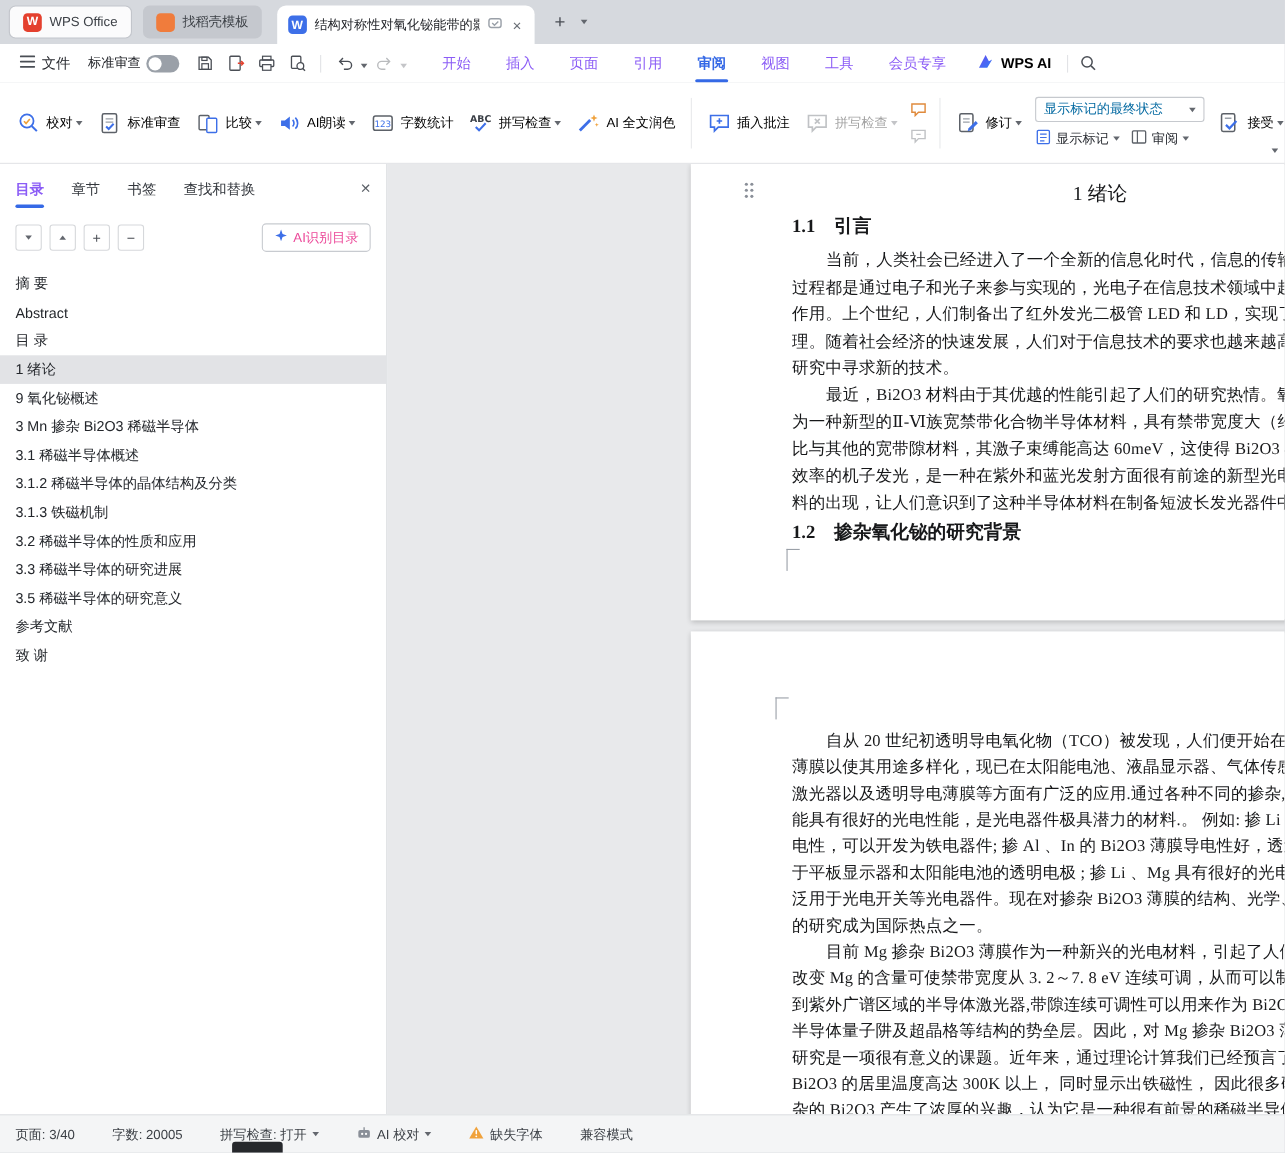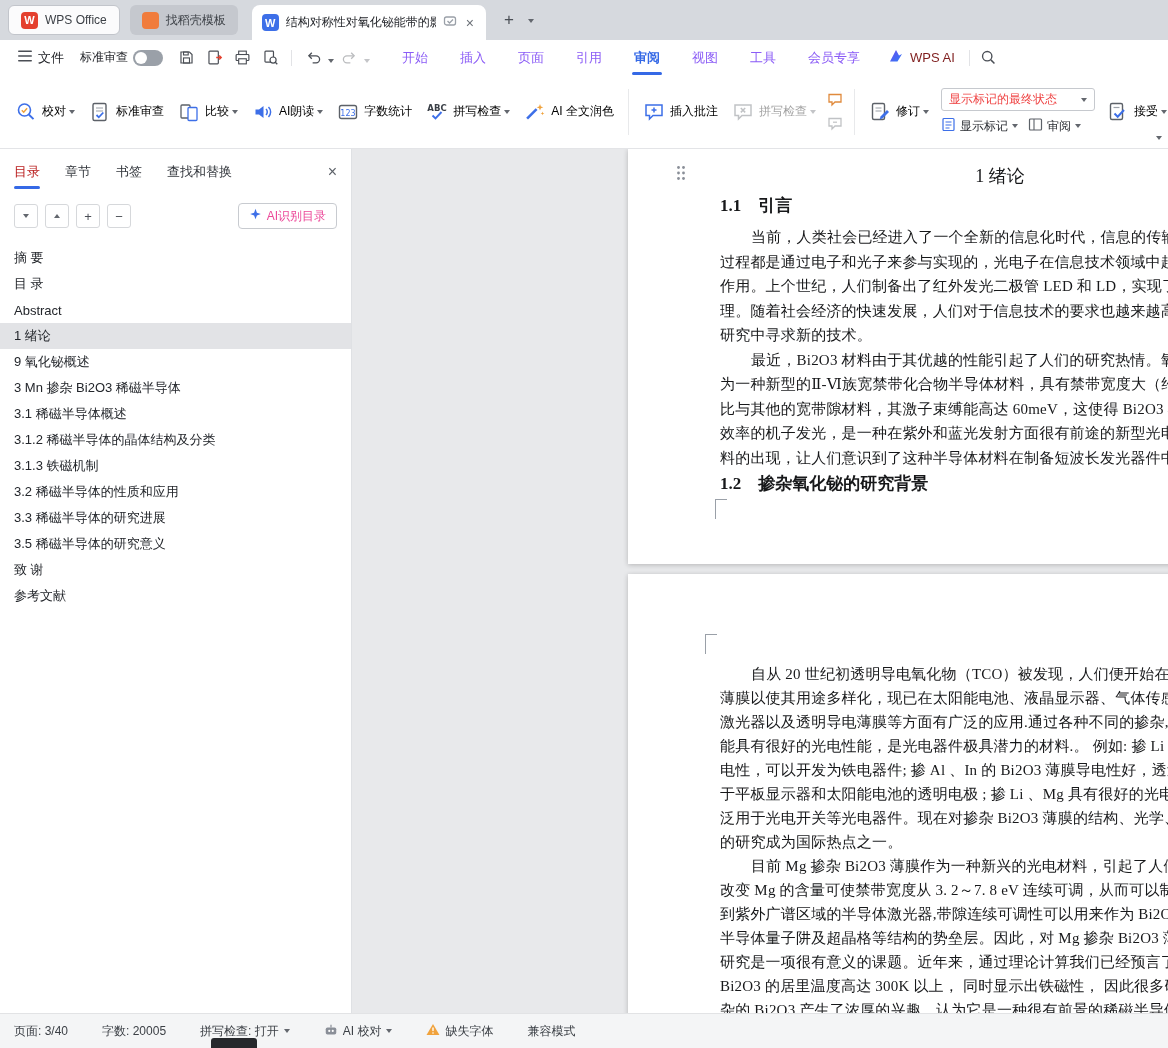--- a/index.html
+++ b/index.html
@@ -32,45 +32,45 @@
   .autosave{display:flex;align-items:center;gap:5px;font-size:12px;color:#24262b;margin-left:10px}
   .toggle{width:30px;height:16px;border-radius:8px;background:#9aa0a8;position:relative}
   .toggle .knob{position:absolute;left:2px;top:2px;width:12px;height:12px;border-radius:50%;background:#fff}
   .qbtn{width:26px;height:26px;display:flex;align-items:center;justify-content:center;border-radius:4px}
   .qbar{display:flex;align-items:center;margin-left:10px;gap:2px}
   .vdiv{width:1px;height:16px;background:#e2e3e6;margin:0 6px}
   .mtabs{display:flex;align-items:center;margin-left:16px}
   .mtab{padding:0 16px;font-size:13px;color:#8b5cf6;height:35px;display:flex;align-items:center;position:relative;white-space:nowrap}
   .mtab.active{color:#3569e6;font-weight:bold}
   .mtab.active::after{content:"";position:absolute;left:50%;transform:translateX(-50%);bottom:0;width:30px;height:3px;background:#3569e6;border-radius:2px}
-  .wpsai{display:flex;align-items:center;gap:6px;font-size:13px;font-weight:normal;color:#7f1d1d;margin-left:12px;white-space:nowrap}
+  .wpsai{display:flex;align-items:center;gap:6px;font-size:13px;font-weight:bold;color:#000000;margin-left:12px;white-space:nowrap}
   .dim{opacity:.38}
 
   
   .ribbon{height:74px;background:#fff;border-bottom:1px solid #e3e4e7;display:flex;align-items:center;padding:0 8px;flex-shrink:0;position:relative;overflow:hidden}
   .rdiv{width:1px;height:46px;background:#e8e9eb;margin:0 7px;flex-shrink:0}
   .rbtn{display:flex;flex-direction:row;align-items:center;justify-content:center;gap:5px;padding:5px 7px;border-radius:4px;flex-shrink:0}
   .ric{height:23px;display:flex;align-items:center;justify-content:center}
   .rlabel{font-size:12px;color:#000000;display:flex;align-items:center;gap:3px;white-space:nowrap}
   .revcol{display:flex;flex-direction:column;gap:6px;margin:0 5px;flex-shrink:0}
-  .select{display:flex;align-items:center;justify-content:space-between;width:154px;height:23px;border:1px solid #c6c9ce;border-radius:3px;background:#fff;font-size:12px;color:#ef4444;padding:0 7px;white-space:nowrap}
+  .select{display:flex;align-items:center;justify-content:space-between;width:154px;height:23px;border:1px solid #c6c9ce;border-radius:3px;background:#fff;font-size:12px;color:#0369a1;padding:0 7px;white-space:nowrap}
   .revrow{display:flex;gap:10px;align-items:center}
   .sbtn{display:flex;align-items:center;gap:4px;font-size:12px;color:#2a2d33;white-space:nowrap}
   .vstack{display:flex;flex-direction:column;gap:9px;margin:0 3px;flex-shrink:0}
   .sicon{width:18px;height:15px;display:flex;align-items:center;justify-content:center}
   .convcol{display:flex;flex-direction:column;gap:7px;margin-left:5px;flex-shrink:0}
   .convrow{display:flex;align-items:center;gap:5px;font-size:12px;color:#0369a1;white-space:nowrap}
   .collapse-rb{position:absolute;right:6px;bottom:4px}
 
   
   .content{flex:1;display:flex;overflow:hidden;background:#e8e9eb}
   .sidebar{width:352px;background:#fff;border-right:1px solid #dfe1e4;display:flex;flex-direction:column;flex-shrink:0}
   .stabs{display:flex;align-items:center;height:46px;padding:0 14px;font-size:13px;color:#33373d;gap:25px;flex-shrink:0}
   .stab{position:relative;height:46px;display:flex;align-items:center;white-space:nowrap}
-  .stab.active{color:#b91c1c;font-weight:normal}
+  .stab.active{color:#8b5cf6;font-weight:bold}
   .stab.active::after{content:"";position:absolute;left:50%;transform:translateX(-50%);bottom:6px;width:26px;height:3px;background:#3569e6;border-radius:2px}
   .sclose{margin-left:auto;color:#5c6168;font-size:16px}
   .sctrl{display:flex;align-items:center;padding:8px 14px 0;flex-shrink:0}
   .cbtn{width:24px;height:24px;border:1px solid #d6d8db;border-radius:3px;display:flex;align-items:center;justify-content:center;color:#4a4e55;font-size:13px;margin-right:7px;background:#fff}
   .aibtn{margin-left:auto;height:26px;border:1px solid #c8cbd0;border-radius:4px;display:flex;align-items:center;gap:5px;padding:0 10px;font-size:12px;color:#ec4899;background:#fff}
   .toc{margin-top:16px;overflow:hidden}
   .titem{height:26px;display:flex;align-items:center;padding:0 14px;font-size:13px;color:#23262b;white-space:nowrap;overflow:hidden}
   .titem.selected{background:#e2e3e6}
 
   
@@ -522,33 +522,33 @@
           <span>
             <svg width="13" height="13" viewBox="0 0 14 14">
                 <path d="M7 .8l1.5 4.2L12.7 6.5 8.5 8 7 12.2 5.5 8 1.3 6.5l4.2-1.5z" fill="#3d6fe8"></path>
               </svg>
           </span>
           <span>AI识别目录</span>
         </span>
       </div>
       <div class="toc">
         <div class="titem">摘  要</div>
+        <div class="titem">Abstract</div>
         <div class="titem">目  录</div>
-        <div class="titem">Abstract</div>
         <div class="titem selected">1 绪论</div>
         <div class="titem">9 氧化铋概述</div>
         <div class="titem">3 Mn 掺杂 Bi2O3 稀磁半导体</div>
         <div class="titem">3.1 稀磁半导体概述</div>
         <div class="titem">3.1.2 稀磁半导体的晶体结构及分类</div>
         <div class="titem">3.1.3 铁磁机制</div>
         <div class="titem">3.2 稀磁半导体的性质和应用</div>
         <div class="titem">3.3 稀磁半导体的研究进展</div>
         <div class="titem">3.5 稀磁半导体的研究意义</div>
+        <div class="titem">参考文献</div>
         <div class="titem">致  谢</div>
-        <div class="titem">参考文献</div>
       </div>
     </div>
 
     <div class="docarea">
 
       <div class="page page1 serif">
         <span class="draghandle">
           <svg width="10" height="16" viewBox="0 0 10 16">
               <g fill="#8a8f98">
                 <circle cx="2.5" cy="2.5" r="1.4"></circle>

